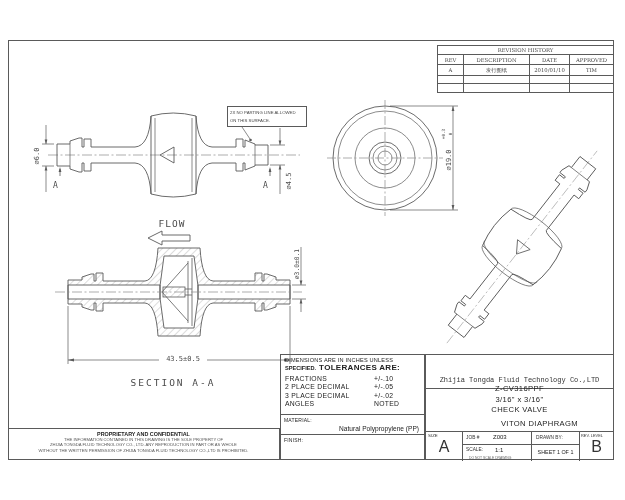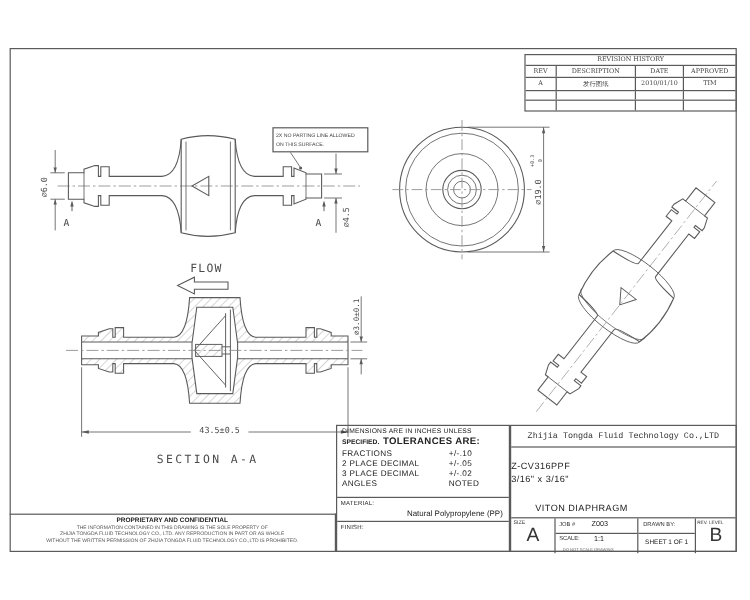--- a/index.html
+++ b/index.html
@@ -36,24 +36,24 @@
   .tol-head2 .lg{font-size:8px;letter-spacing:0.3px;}
   .tolrow{display:flex;font-size:6.8px;padding:1.5px 6px 0 4px;letter-spacing:0.3px;}
   .tolrow .val{margin-left:auto;width:44px;text-align:left;}
   .matsec{position:absolute;left:0;top:59px;width:100%;height:20px;border-top:1px solid #5a5a5a;box-sizing:border-box;}
   .finsec{position:absolute;left:0;top:79px;width:100%;height:27px;border-top:1px solid #5a5a5a;box-sizing:border-box;}
   .tinylabel{font-size:5px;padding:2px 0 0 3px;letter-spacing:0.2px;}
   .matval{position:absolute;right:5px;bottom:2px;font-size:6.6px;}
 
   .titleblock{position:absolute;left:425px;top:354px;width:189px;height:106px;border:1px solid #5a5a5a;
               box-sizing:border-box;color:#222;}
-  .company{position:absolute;left:0;top:0;width:100%;height:18px;border-bottom:1px solid #5a5a5a;
+  .company{position:absolute;left:0;top:16px;width:100%;height:18px;border-bottom:1px solid #5a5a5a;
            box-sizing:border-box;display:flex;align-items:center;justify-content:center;
            font-family:"Liberation Mono",monospace;font-size:7px;color:#333;}
-  .pn{position:absolute;width:100%;text-align:left;font-size:7.6px;letter-spacing:0.4px;}
+  .pn{position:absolute;width:100%;text-align:center;font-size:7.6px;letter-spacing:0.4px;}
   .botrow{position:absolute;left:0;top:76px;width:100%;height:30px;border-top:1px solid #5a5a5a;box-sizing:border-box;display:flex;}
   .bcell{border-right:1px solid #5a5a5a;box-sizing:border-box;position:relative;}
   .bcell:last-child{border-right:none;}
   .bigletter{position:absolute;width:100%;text-align:center;top:6px;font-size:16px;color:#333;}
   .sub{position:absolute;left:0;width:100%;box-sizing:border-box;}
   .sub-top{top:0;height:13px;border-bottom:1px solid #5a5a5a;}
   .sub-bot{top:13px;height:16px;}
   .lab{font-size:4.8px;color:#333;}
 </style>
 </head>
@@ -261,20 +261,21 @@
     </div>
     <div class="finsec">
       <div class="tinylabel">FINISH:</div>
     </div>
   </div>
 
   <div class="titleblock">
     <div class="company">Zhijia Tongda Fluid Technology Co.,LTD</div>
     <div class="pn" style="top:29px;">Z-CV316PPF</div>
     <div class="pn" style="top:40px;">3/16" x 3/16"</div>
+    <div class="pn" style="top:50px;">CHECK VALVE</div>
     <div class="pn" style="top:64px;margin-left:20px;">VITON DIAPHRAGM</div>
     <div class="botrow">
       <div class="bcell" style="width:37px;">
         <div class="lab" style="position:absolute;left:2px;top:1px;font-size:4.4px;">SIZE</div>
         <div class="bigletter">A</div>
       </div>
       <div class="bcell" style="width:69px;">
         <div class="sub sub-top">
           <span class="lab" style="position:absolute;left:3px;top:3px;">JOB #</span>
           <span style="position:absolute;left:30px;top:2px;font-size:6px;">Z003</span>

